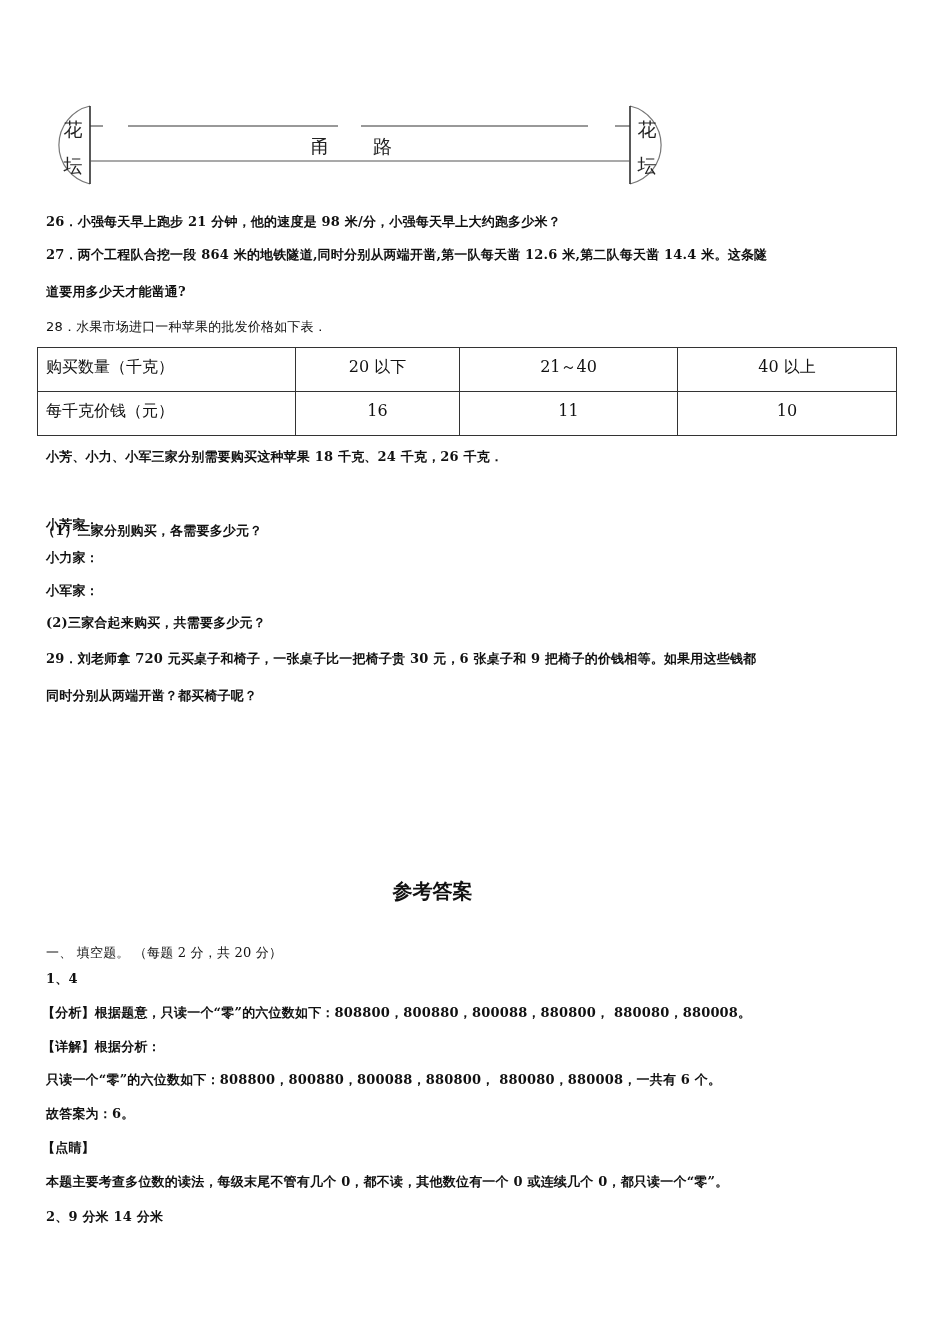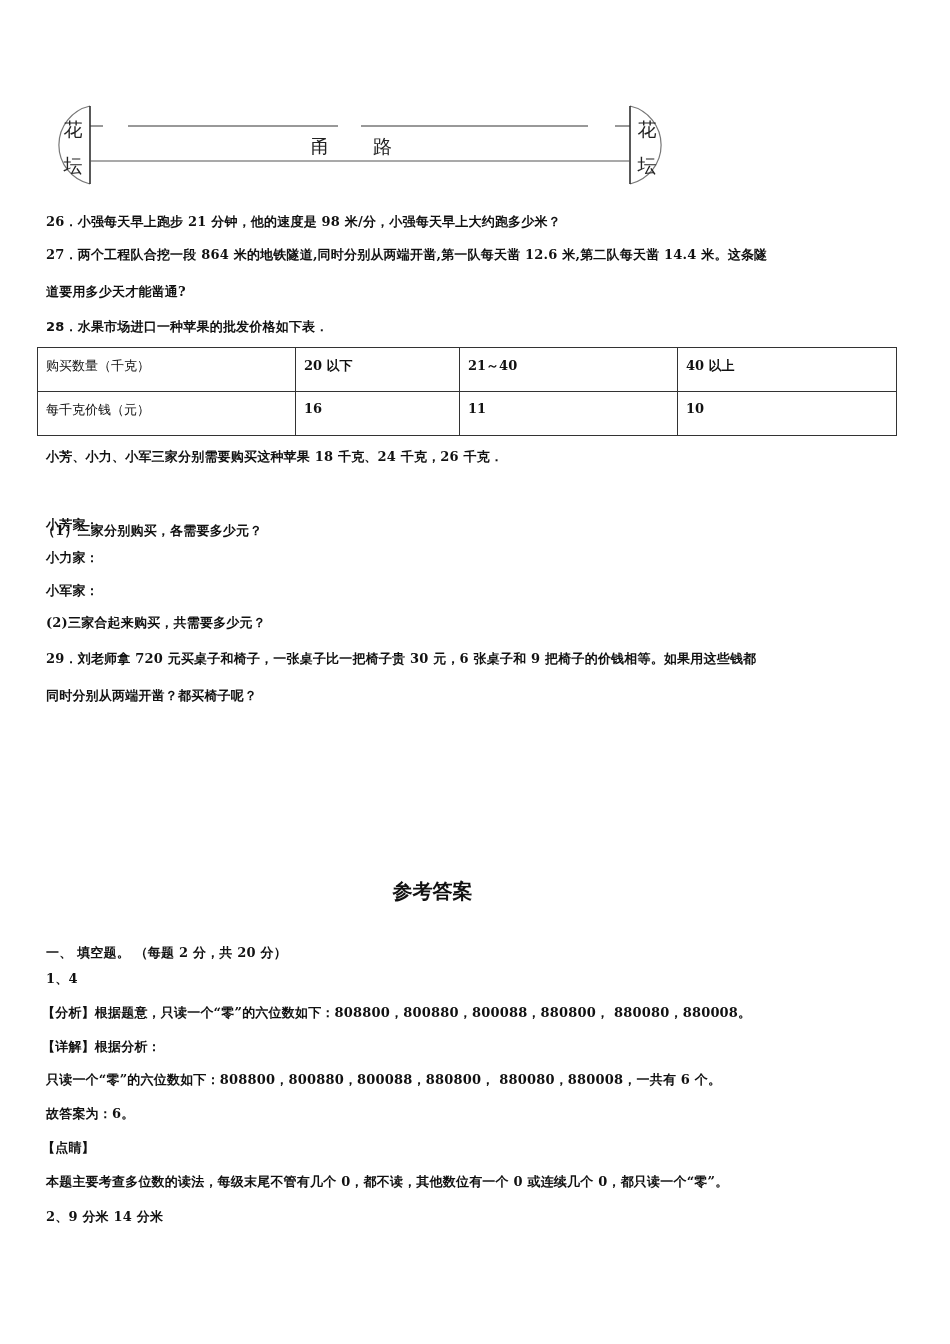--- a/index.html
+++ b/index.html
@@ -5,35 +5,35 @@
   html, body { margin: 0; padding: 0; background: #ffffff; }
   body {
     width: 950px; height: 1344px; position: relative; overflow: hidden;
     font-family: "DejaVu Serif", "Liberation Serif", serif;
     color: #111111;
   }
   .line {
     position: absolute; left: 46px; font-size: 13px; line-height: 20px;
     white-space: nowrap; font-weight: bold; letter-spacing: 0.2px;
   }
-  .line.reg { font-weight: bold; }
+  .line.reg { font-weight: normal; }
   .diagram { position: absolute; left: 48px; top: 104px; width: 626px; height: 82px; }
   .diagram svg { position: absolute; left: 0; top: 0; }
   .flower { position: absolute; font-size: 19px; line-height: 22px; color: #222; width: 24px; text-align: center; font-weight: normal; }
   .road-label { position: absolute; font-size: 19px; color: #222; top: 30px; font-weight: normal; }
   table.price {
     position: absolute; left: 37px; top: 347px; width: 860px;
-    border-collapse: collapse; font-size: 13px;
+    border-collapse: collapse; font-size: 16px;
   }
   table.price td {
     border: 1.5px solid #333; height: 44px; padding: 0 8px; vertical-align: top;
     padding-top: 9px; box-sizing: border-box;
   }
   table.price td.label { font-weight: normal; font-family: "DejaVu Sans", "Liberation Sans", sans-serif; }
-  table.price td.val { font-weight: bold; }
+  table.price td.val { font-weight: normal; text-align: center; }
   .title {
     position: absolute; left: 0; width: 865px; top: 878px; text-align: center;
     font-family: "DejaVu Sans", "Liberation Sans", sans-serif; font-weight: bold; font-size: 20px;
   }
   .sans { font-family: "DejaVu Sans", "Liberation Sans", sans-serif; }
 </style>
 </head>
 <body>
 
 <div class="diagram">

